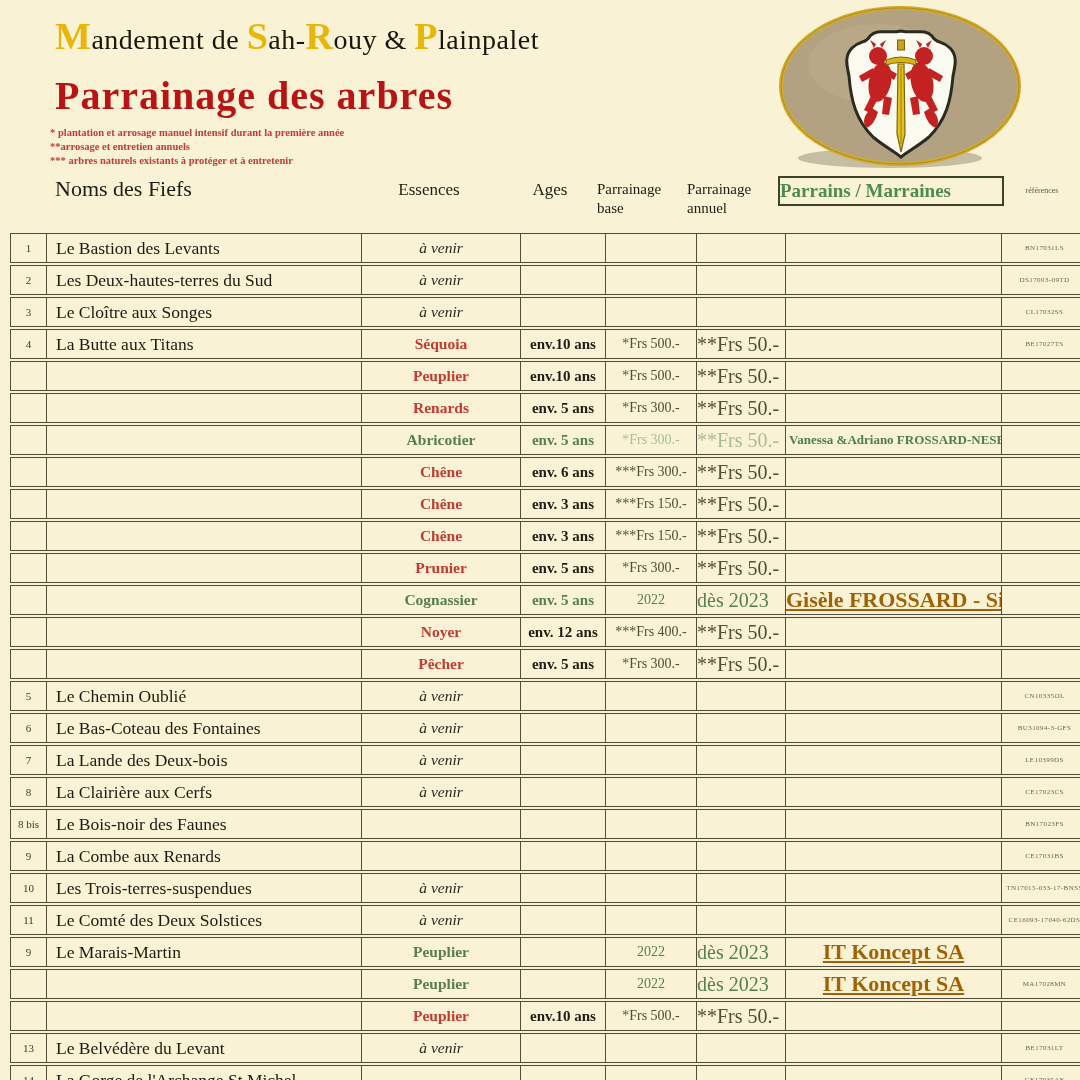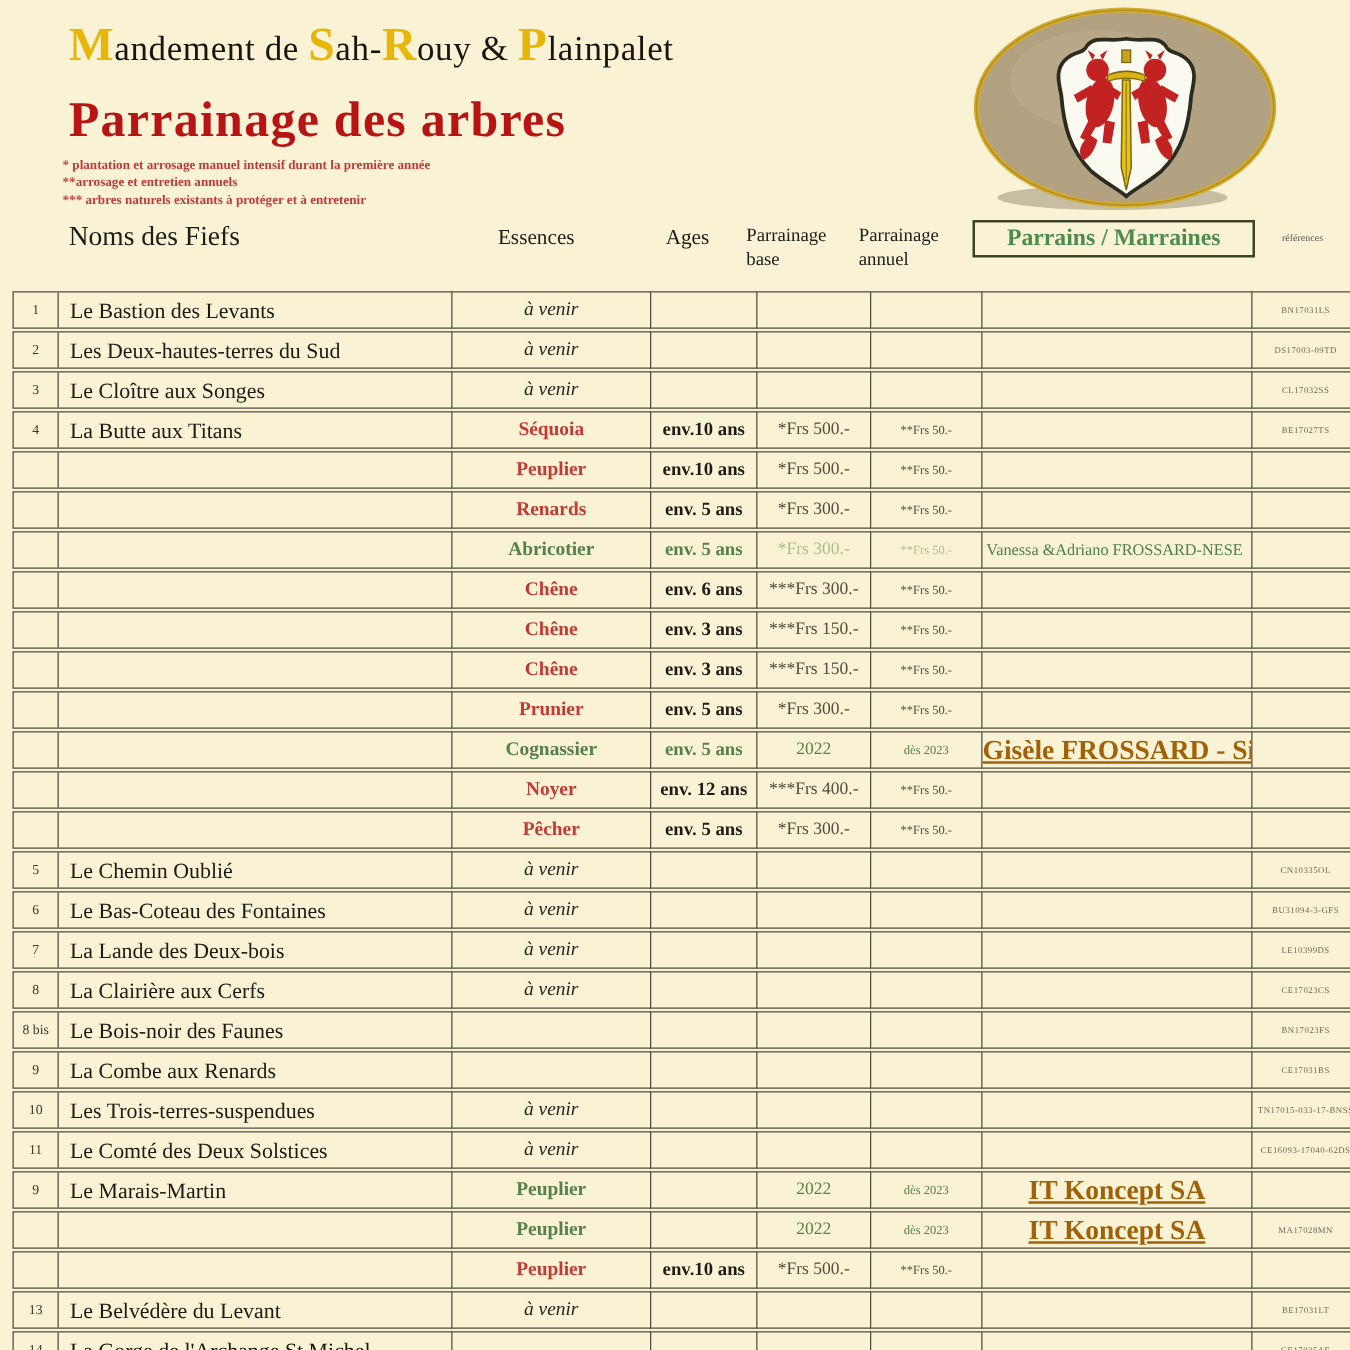--- a/index.html
+++ b/index.html
@@ -19,47 +19,47 @@
 
   
   .colhead{position:absolute;color:#1d1d15;}
   .ch-fief{left:55px;top:176px;font-size:22px;}
   .ch-ess{left:350px;top:180px;width:158px;text-align:center;font-size:17px;}
   .ch-age{left:508px;top:180px;width:84px;text-align:center;font-size:17px;}
   .ch-base{left:597px;top:180px;font-size:15px;line-height:19px;}
   .ch-ann{left:687px;top:180px;font-size:15px;line-height:19px;}
   .ch-parr{position:absolute;left:778px;top:176px;width:222px;height:26px;
            border:2px solid #3d4426;color:#4e8b4e;font-size:19px;font-weight:bold;
-           text-align:center;line-height:26px;background:transparent;}
+           line-height:26px;background:transparent;}
   .ch-ref{position:absolute;left:1012px;top:186px;width:60px;font-size:8px;
           color:#5d574a;text-align:center;}
 
   
   .tbl{position:absolute;left:10px;top:231px;width:1060px;
        display:table;border-collapse:separate;border-spacing:0 2px;table-layout:fixed;}
   .row{display:table-row;}
   .cell{display:table-cell;height:28px;vertical-align:middle;
         border-top:1px solid #514d3b;border-bottom:1px solid #514d3b;
         border-right:1px solid #514d3b;overflow:hidden;white-space:nowrap;}
   .c-num{width:35px;border-left:1px solid #514d3b;text-align:center;
          font-size:11px;color:#3d3a2d;}
   .c-fief{width:305px;font-size:17.5px;color:#1b1b12;padding-left:9px;}
   .c-ess{width:158px;text-align:center;font-size:15.5px;font-weight:bold;}
   .c-age{width:84px;text-align:center;font-size:15px;font-weight:bold;color:#1d1d15;}
   .c-base{width:90px;text-align:center;font-size:14px;color:#514d3a;}
-  .c-ann{width:88px;text-align:center;font-size:10px;color:#514d3a;}
+  .c-ann{width:88px;text-align:left;font-size:20px;color:#514d3a;}
   .c-par{width:215px;text-align:center;font-size:13px;}
   .c-ref{width:85px;text-align:center;font-size:7px;color:#6e6753;letter-spacing:.4px;}
 
   .red{color:#c23a33;}
   .grn{color:#567f4d;}
   .pale{color:#aabd90;}
   .avenir{font-style:italic;font-weight:normal;color:#26261b;}
   .big{font-size:22px;font-weight:bold;color:#a16207;text-decoration:underline;}
-  .small{font-size:13px;font-weight:normal;color:#4e7d52;text-align:left;padding-left:3px;margin-left:15px;}
+  .small{font-size:13px;font-weight:bold;color:#4e7d52;text-align:left;padding-left:3px;margin-left:15px;}
 </style>
 </head>
 <body>
 
 <div class="page">
 
   <div class="title" id="title"><span class="gold">M</span><span>andement de </span><span class="gold">S</span><span>ah-</span><span class="gold">R</span><span>ouy &amp; </span><span class="gold">P</span><span>lainpalet</span></div>
   <div class="subtitle">Parrainage des arbres</div>
 
   <div class="footnotes">

